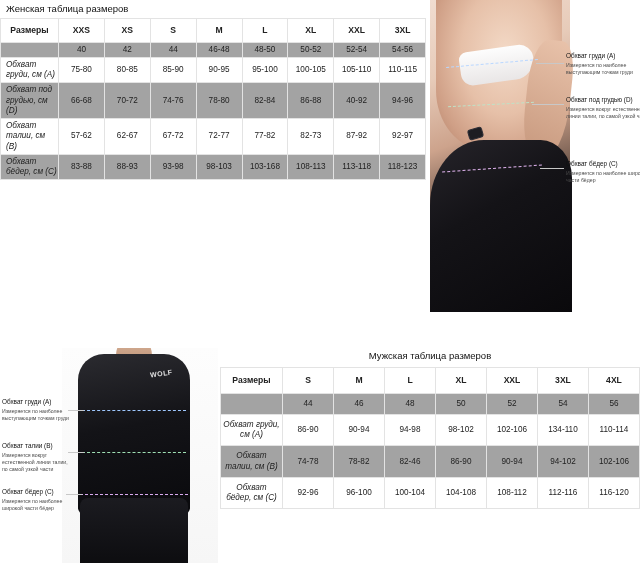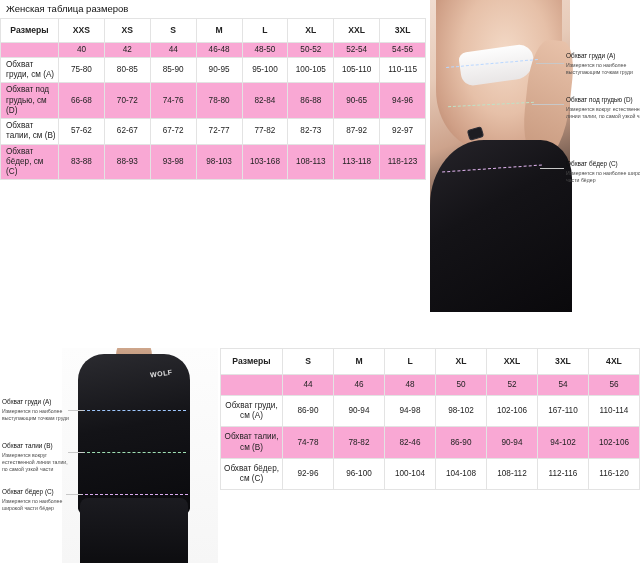--- a/index.html
+++ b/index.html
@@ -44,28 +44,29 @@
     vertical-align: middle;
     font-weight: 400;
     padding: 2px 1px;
     line-height: 1.25;
   }
   table.size .rowhead {
     text-align: left;
     padding-left: 5px;
     color: #222;
     font-size: 8.2px;
+    font-style: italic;
   }
   table.size thead td {
     font-weight: 700;
     font-size: 8.6px;
     padding: 6px 1px;
     margin-left: 8px;
   }
-  table.size tbody tr.alt td { background: #f9a8d4; }
+  table.size tbody tr.alt td { background: #a3a3a3; }
   table.size tbody tr td { background: #ffffff; }
   .w-col-head { width: 58px; }
 
   
   .women-photo {
     position: absolute;
     left: 430px; top: 0;
     width: 210px;
     height: 312px;
     overflow: hidden;
@@ -275,21 +276,21 @@
           <td>110-115</td>
         </tr>
         <tr class="alt">
           <td class="rowhead">Обхват под грудью, см (D)</td>
           <td>66-68</td>
           <td>70-72</td>
           <td>74-76</td>
           <td>78-80</td>
           <td>82-84</td>
           <td>86-88</td>
-          <td>90-65</td>
+          <td>40-92</td>
           <td>94-96</td>
         </tr>
         <tr>
           <td class="rowhead">Обхват талии, см (B)</td>
           <td>57-62</td>
           <td>62-67</td>
           <td>67-72</td>
           <td>72-77</td>
           <td>77-82</td>
           <td>82-73</td>
@@ -366,20 +367,21 @@
         <span class="ct">Обхват талии (B)</span>
         <span>Измеряется вокруг естественной линии талии, по самой узкой части</span>
       </div>
       <div class="mp-callout" style="left:2px; top:140px;">
         <span class="ct">Обхват бёдер (C)</span>
         <span>Измеряется по наиболее широкой части бёдер</span>
       </div>
     </div>
 
     <div class="men-table-wrap">
+      <div class="mtitle">Мужская таблица размеров</div>
       <table class="size men">
         <thead>
           <tr>
             <td class="m-col-head">Размеры</td>
             <td>S</td>
             <td>M</td>
             <td>L</td>
             <td>XL</td>
             <td>XXL</td>
             <td>3XL</td>
@@ -397,21 +399,21 @@
             <td>54</td>
             <td>56</td>
           </tr>
           <tr>
             <td class="rowhead">Обхват груди, см (A)</td>
             <td>86-90</td>
             <td>90-94</td>
             <td>94-98</td>
             <td>98-102</td>
             <td>102-106</td>
-            <td>167-110</td>
+            <td>134-110</td>
             <td>110-114</td>
           </tr>
           <tr class="alt">
             <td class="rowhead">Обхват талии, см (B)</td>
             <td>74-78</td>
             <td>78-82</td>
             <td>82-46</td>
             <td>86-90</td>
             <td>90-94</td>
             <td>94-102</td>

